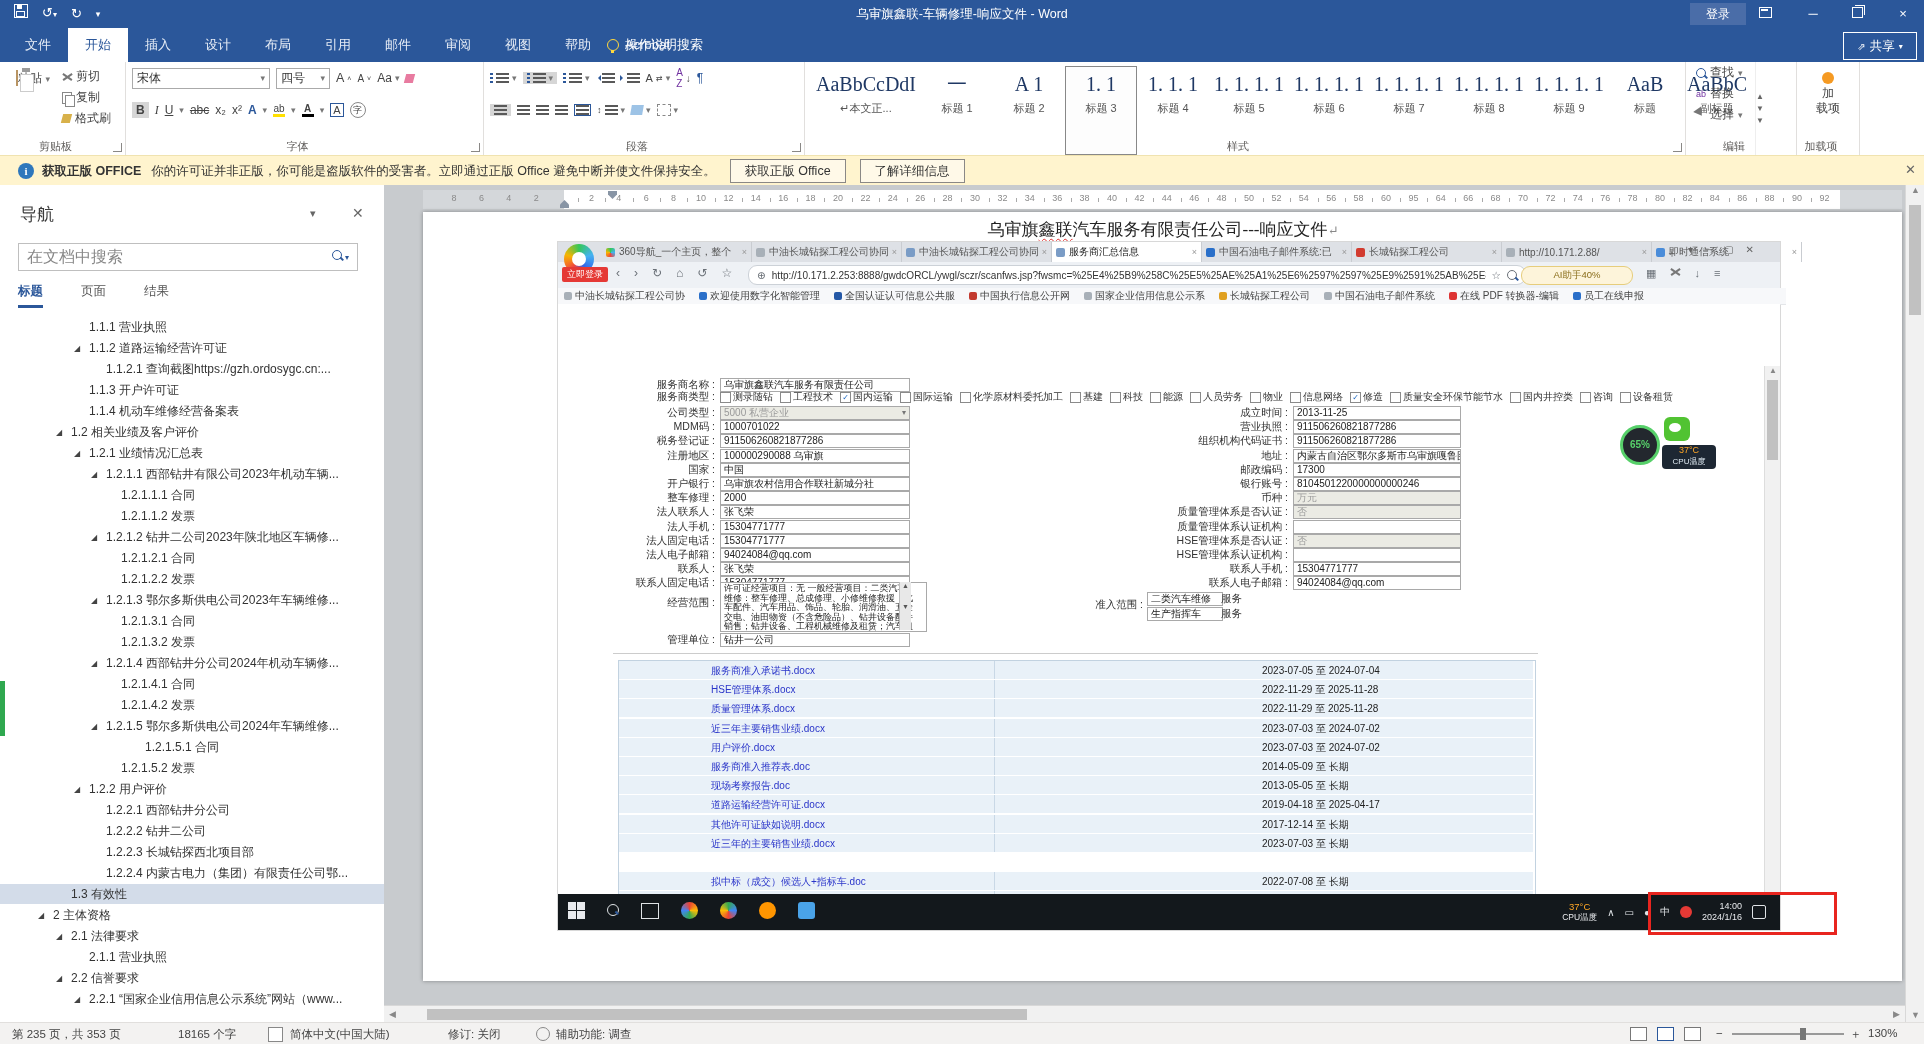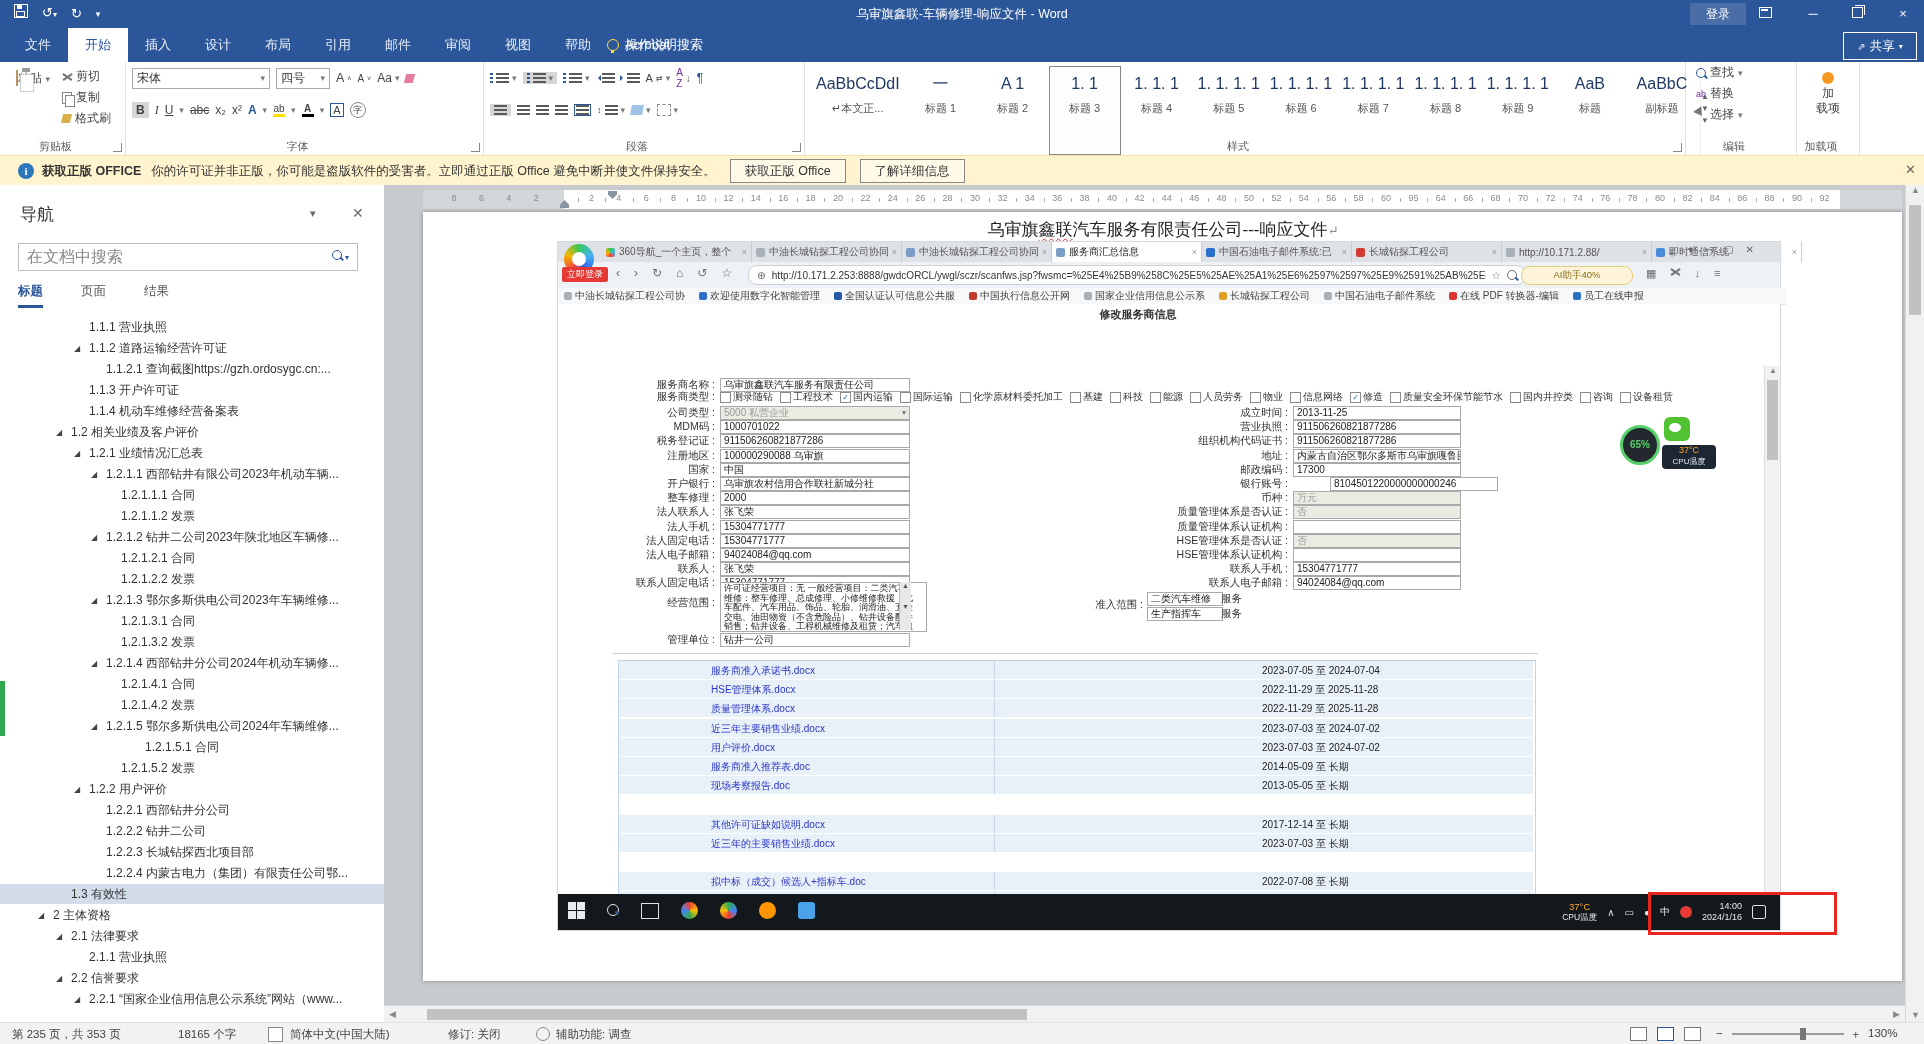--- a/index.html
+++ b/index.html
@@ -64,21 +64,21 @@
   .i-lines.dots{position:relative;margin-left:6px;}
   .i-lines.dots:before{content:"";position:absolute;left:-6px;top:0;width:3px;height:10px;background:repeating-linear-gradient(to bottom,#2b579a 0 2px,transparent 2px 4px);}
   .i-ind{display:inline-block;width:13px;height:10px;background:repeating-linear-gradient(to bottom,#595959 0 2px,transparent 2px 4px);position:relative;margin-left:6px;}
   .i-ind:before{content:"";position:absolute;left:-7px;top:2px;border:3px solid transparent;}
   .i-ind.dec:before{border-right-color:#2b579a;}
   .i-ind.inc:before{border-left-color:#2b579a;}
   #g-styles{width:880px;}
   #style-gallery{display:flex;padding:4px 2px 0 6px;}
   .sitem{min-width:62px;padding:2px 4px;text-align:center;border:1px solid transparent;}
   .sitem.sel{border:1px solid #888;background:#fdfdfd;}
-  .sprev{font-family:Liberation Sans, sans-serif;font-size:16px;color:#1f3864;height:30px;line-height:30px;white-space:nowrap;overflow:hidden;}
+  .sprev{font-family:Liberation Serif, serif;font-size:20px;color:#1f3864;height:30px;line-height:30px;white-space:nowrap;overflow:hidden;}
   .sname{font-size:11px;color:#555;margin-top:2px;white-space:nowrap;}
   #stylemore{width:18px;display:flex;flex-direction:column;align-items:center;justify-content:center;gap:3px;color:#666;font-size:8px;border-left:1px solid #eee;}
   #g-edit{width:110px;}
   .erow{font-size:12px;color:#444;display:flex;align-items:center;gap:4px;padding:2px 10px;white-space:nowrap;}
   .i-search{display:inline-block;width:8px;height:8px;border:1.5px solid #2b579a;border-radius:50%;position:relative;}
   .i-search:after{content:"";position:absolute;left:7px;top:7px;width:4px;height:1.5px;background:#2b579a;transform:rotate(45deg);}
   .i-cursor{display:inline-block;border:5px solid transparent;border-top:8px solid #777;transform:rotate(-35deg);width:0;height:0;}
   #g-addins{width:62px;}
   .orangedot{width:12px;height:12px;border-radius:50%;background:#f59a23;margin:10px auto 2px;}
   .addtxt{text-align:center;font-size:12px;color:#444;line-height:15px;}
@@ -816,21 +816,20 @@
               <span class="bmkfav" style="background: rgb(221, 51, 51);"></span>
               <span>在线 PDF 转换器-编辑</span>
             </div>
             <div class="bmk">
               <span class="bmkfav" style="background: rgb(42, 111, 201);"></span>
               <span>员工在线申报</span>
             </div>
           </div>
 
         <div id="bcontent">
-          <div id="formtitle">修改服务商信息</div>
           <div id="cbrow">
               <div class="cb">
                 <span class="cbbox"></span>
                 <span>测录随钻</span>
               </div>
               <div class="cb">
                 <span class="cbbox"></span>
                 <span>工程技术</span>
               </div>
               <div class="cb">
@@ -926,21 +925,21 @@
               <div class="finput" style="left: 735px; top: 102px; width: 160px;">2013-11-25</div>
               <div class="flabel" style="left: 490px; top: 116px; width: 240px;">营业执照 :</div>
               <div class="finput" style="left: 735px; top: 116px; width: 160px;">911506260821877286</div>
               <div class="flabel" style="left: 490px; top: 130px; width: 240px;">组织机构代码证书 :</div>
               <div class="finput" style="left: 735px; top: 130px; width: 160px;">911506260821877286</div>
               <div class="flabel" style="left: 490px; top: 145px; width: 240px;">地址 :</div>
               <div class="finput" style="left: 735px; top: 145px; width: 160px;">内蒙古自治区鄂尔多斯市乌审旗嘎鲁图镇</div>
               <div class="flabel" style="left: 490px; top: 159px; width: 240px;">邮政编码 :</div>
               <div class="finput" style="left: 735px; top: 159px; width: 160px;">17300</div>
               <div class="flabel" style="left: 490px; top: 173px; width: 240px;">银行账号 :</div>
-              <div class="finput" style="left: 735px; top: 173px; width: 160px; margin-left: 37px;">8104501220000000000246</div>
+              <div class="finput" style="left: 735px; top: 173px; width: 160px;">8104501220000000000246</div>
               <div class="flabel" style="left: 490px; top: 187px; width: 240px;">币种 :</div>
               <div class="finput dis" style="left: 735px; top: 187px; width: 160px;">万元</div>
               <div class="flabel" style="left: 490px; top: 201px; width: 240px;">质量管理体系是否认证 :</div>
               <div class="finput dis" style="left: 735px; top: 201px; width: 160px;">否</div>
               <div class="flabel" style="left: 490px; top: 216px; width: 240px;">质量管理体系认证机构 :</div>
               <div class="finput" style="left: 735px; top: 216px; width: 160px;"></div>
               <div class="flabel" style="left: 490px; top: 230px; width: 240px;">HSE管理体系是否认证 :</div>
               <div class="finput dis" style="left: 735px; top: 230px; width: 160px;">否</div>
               <div class="flabel" style="left: 490px; top: 244px; width: 240px;">HSE管理体系认证机构 :</div>
               <div class="finput" style="left: 735px; top: 244px; width: 160px;"></div>
@@ -989,20 +988,25 @@
               <div class="attrow" style="top: 96px;">
                 <span class="attlink">服务商准入推荐表.doc</span>
                 <span class="attdiv"></span>
                 <span class="attdate">2014-05-09 至 长期</span>
               </div>
               <div class="attrow" style="top: 115.2px;">
                 <span class="attlink">现场考察报告.doc</span>
                 <span class="attdiv"></span>
                 <span class="attdate">2013-05-05 至 长期</span>
               </div>
+              <div class="attrow" style="top: 134.4px;">
+                <span class="attlink">道路运输经营许可证.docx</span>
+                <span class="attdiv"></span>
+                <span class="attdate">2019-04-18 至 2025-04-17</span>
+              </div>
               <div class="attrow" style="top: 153.6px;">
                 <span class="attlink">其他许可证缺如说明.docx</span>
                 <span class="attdiv"></span>
                 <span class="attdate">2017-12-14 至 长期</span>
               </div>
               <div class="attrow" style="top: 172.8px;">
                 <span class="attlink">近三年的主要销售业绩.docx</span>
                 <span class="attdiv"></span>
                 <span class="attdate">2023-07-03 至 长期</span>
               </div>

